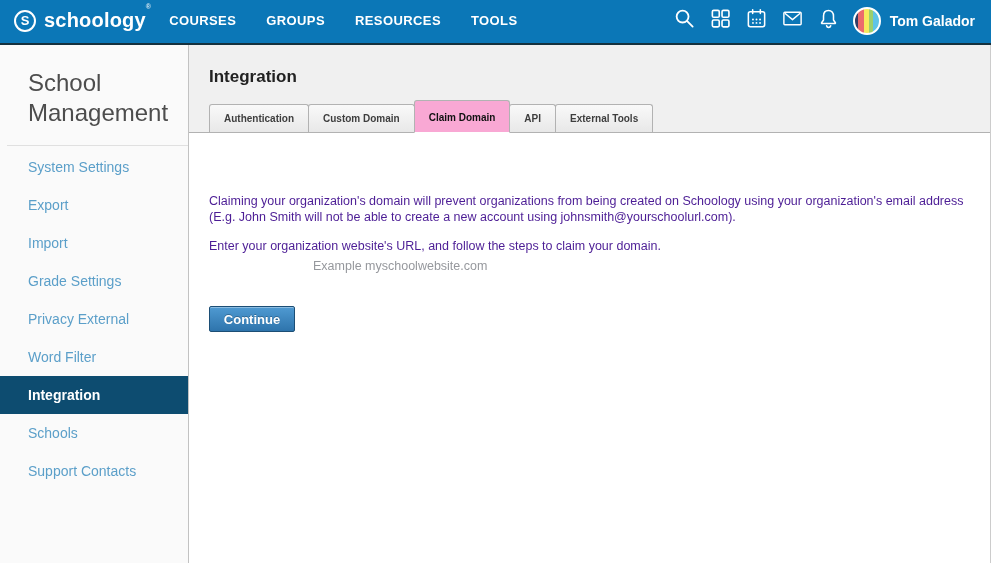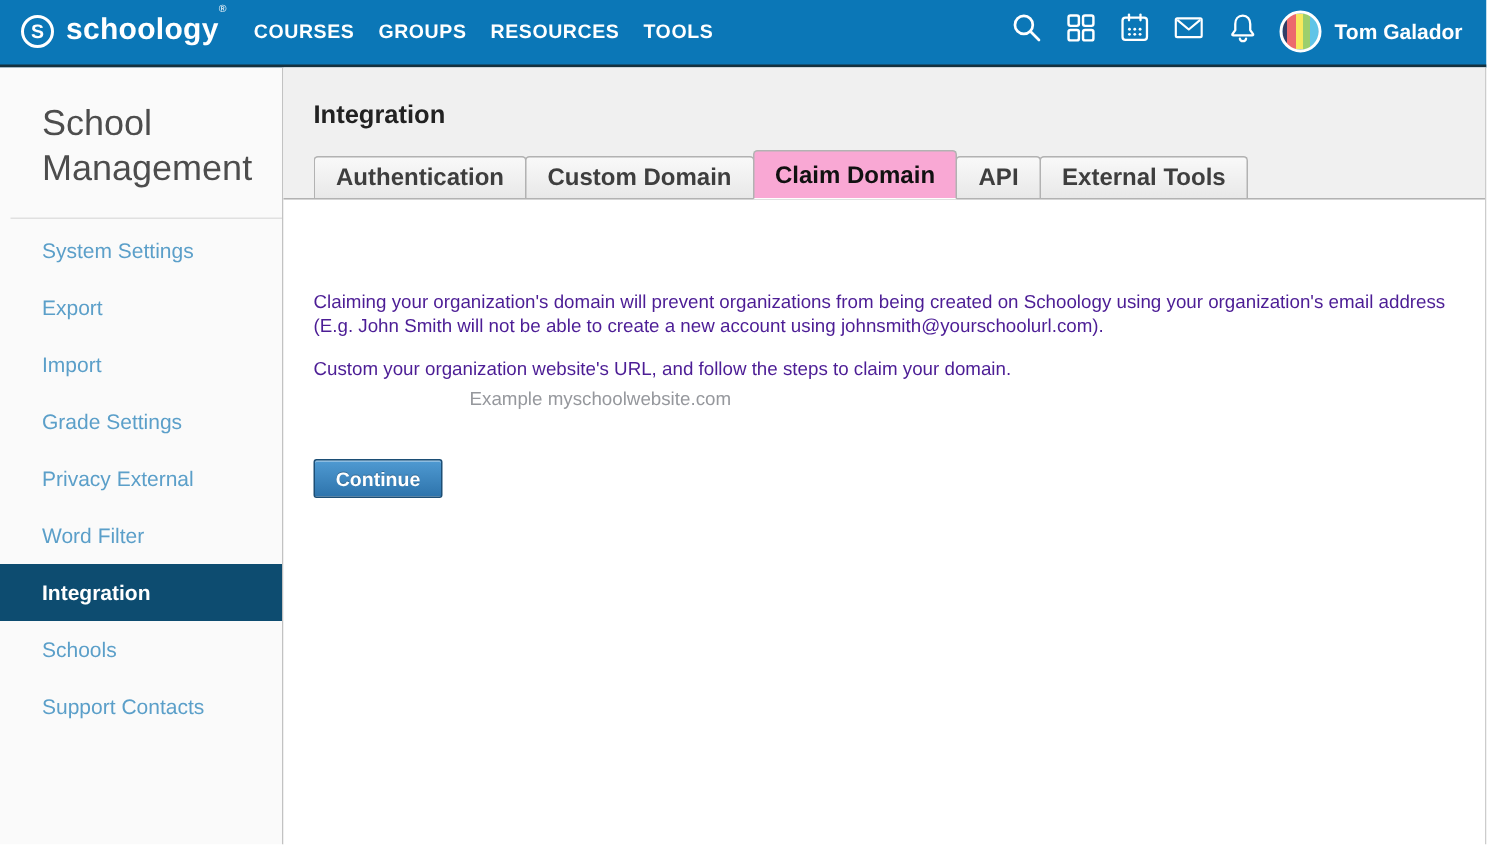--- a/index.html
+++ b/index.html
@@ -23,21 +23,21 @@
     color: #fff;
   }
   .brand { display:flex; align-items:center; gap:8px; cursor:pointer; }
   .brand-circle {
     width:22px; height:22px; border:2px solid #fff; border-radius:50%;
     display:flex; align-items:center; justify-content:center;
     font-size:13px; font-weight:bold; line-height:1;
   }
   .brand-name { font-size:20px; font-weight:600; letter-spacing:.2px; }
   .brand-mark { font-size:7px; vertical-align: top; position:relative; top:-6px; opacity:.85; }
-  .nav-menu { display:flex; gap:16px; margin-left:18px; }
+  .nav-menu { display:flex; gap:30px; margin-left:18px; }
   .nav-menu-item {
     font-size:13px; font-weight:bold; letter-spacing:.4px; cursor:pointer;
   }
   .nav-right { margin-left:auto; display:flex; align-items:flex-start; gap:13px; }
   .nav-icon { width:23px; height:23px; display:block; cursor:pointer; }
   .nav-icon svg { width:100%; height:100%; display:block; }
   .user { display:flex; align-items:center; gap:9px; cursor:pointer; }
   .avatar {
     width:28px; height:28px; border-radius:50%;
     border:2px solid #fff;
@@ -78,21 +78,21 @@
     margin:0; padding:22px 0 0 20px;
     font-size:17px; font-weight:bold; color:#222;
   }
   .tabs {
     display:flex; align-items:flex-end;
     margin-top:13px; padding-left:20px;
     border-bottom:1px solid #b2b2b2;
   }
   .tab {
     height:28px; line-height:28px; padding:0 14px;
-    font-size:16px; font-weight:bold; color:#3e3e3e;
+    font-size:10px; font-weight:bold; color:#3e3e3e;
     background:linear-gradient(#f9f9f9,#e8e8e8);
     border:1px solid #b2b2b2; border-bottom:none;
     border-radius:3px 3px 0 0;
     margin-right:-1px;
     cursor:pointer; white-space:nowrap;
   }
   .tab.active {
     height:33px; line-height:33px;
     background:#f9a8d4; color:#111;
     position:relative; z-index:1;
@@ -221,19 +221,19 @@
       <div class="tab">Authentication</div>
       <div class="tab">Custom Domain</div>
       <div class="tab active">Claim Domain</div>
       <div class="tab">API</div>
       <div class="tab">External Tools</div>
     </div>
   </div>
 
   <section class="content">
     <p>Claiming your organization's domain will prevent organizations from being created on Schoology using your organization's email address (E.g. John Smith will not be able to create a new account using johnsmith@yourschoolurl.com).</p>
-    <p>Custom your organization website's URL, and follow the steps to claim your domain.</p>
+    <p>Enter your organization website's URL, and follow the steps to claim your domain.</p>
 
     <div class="hint">Example myschoolwebsite.com</div>
 
     <button class="continue-btn">Continue</button>
   </section>
 </main>
 
 </body></html>

